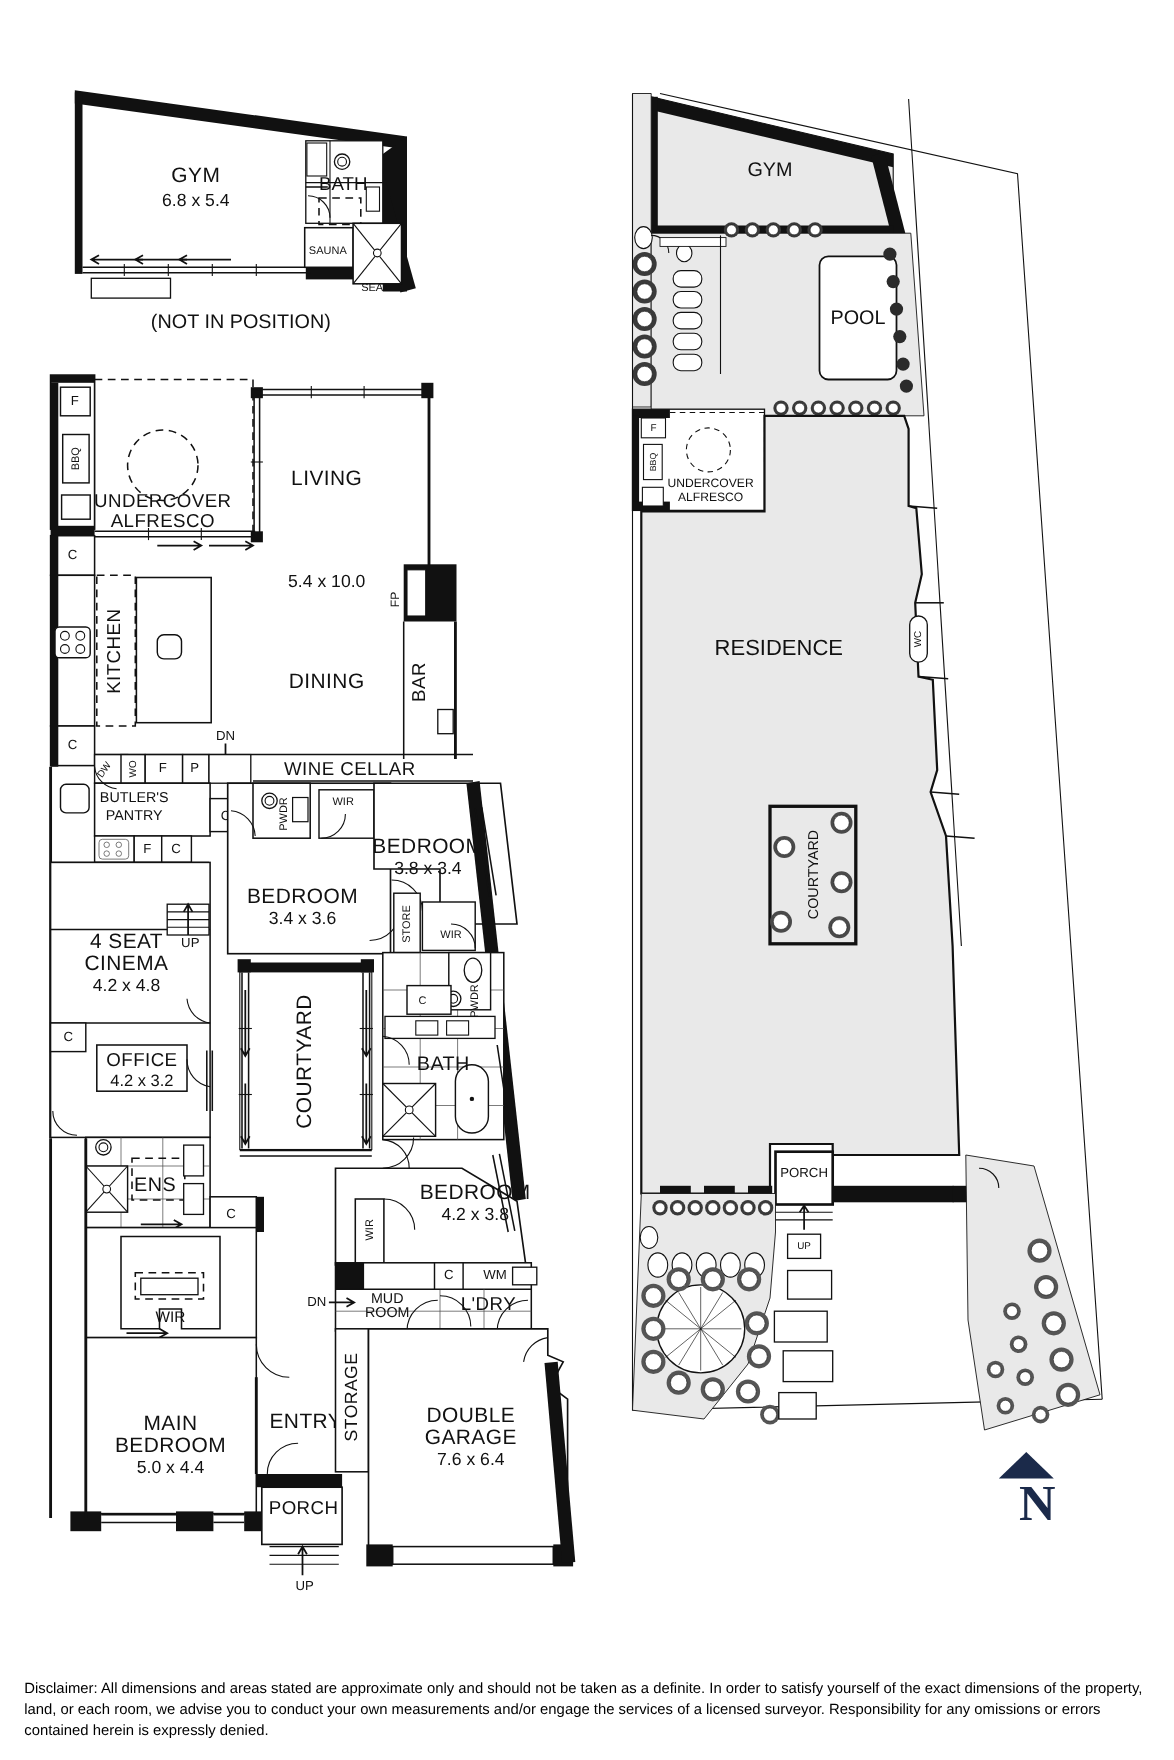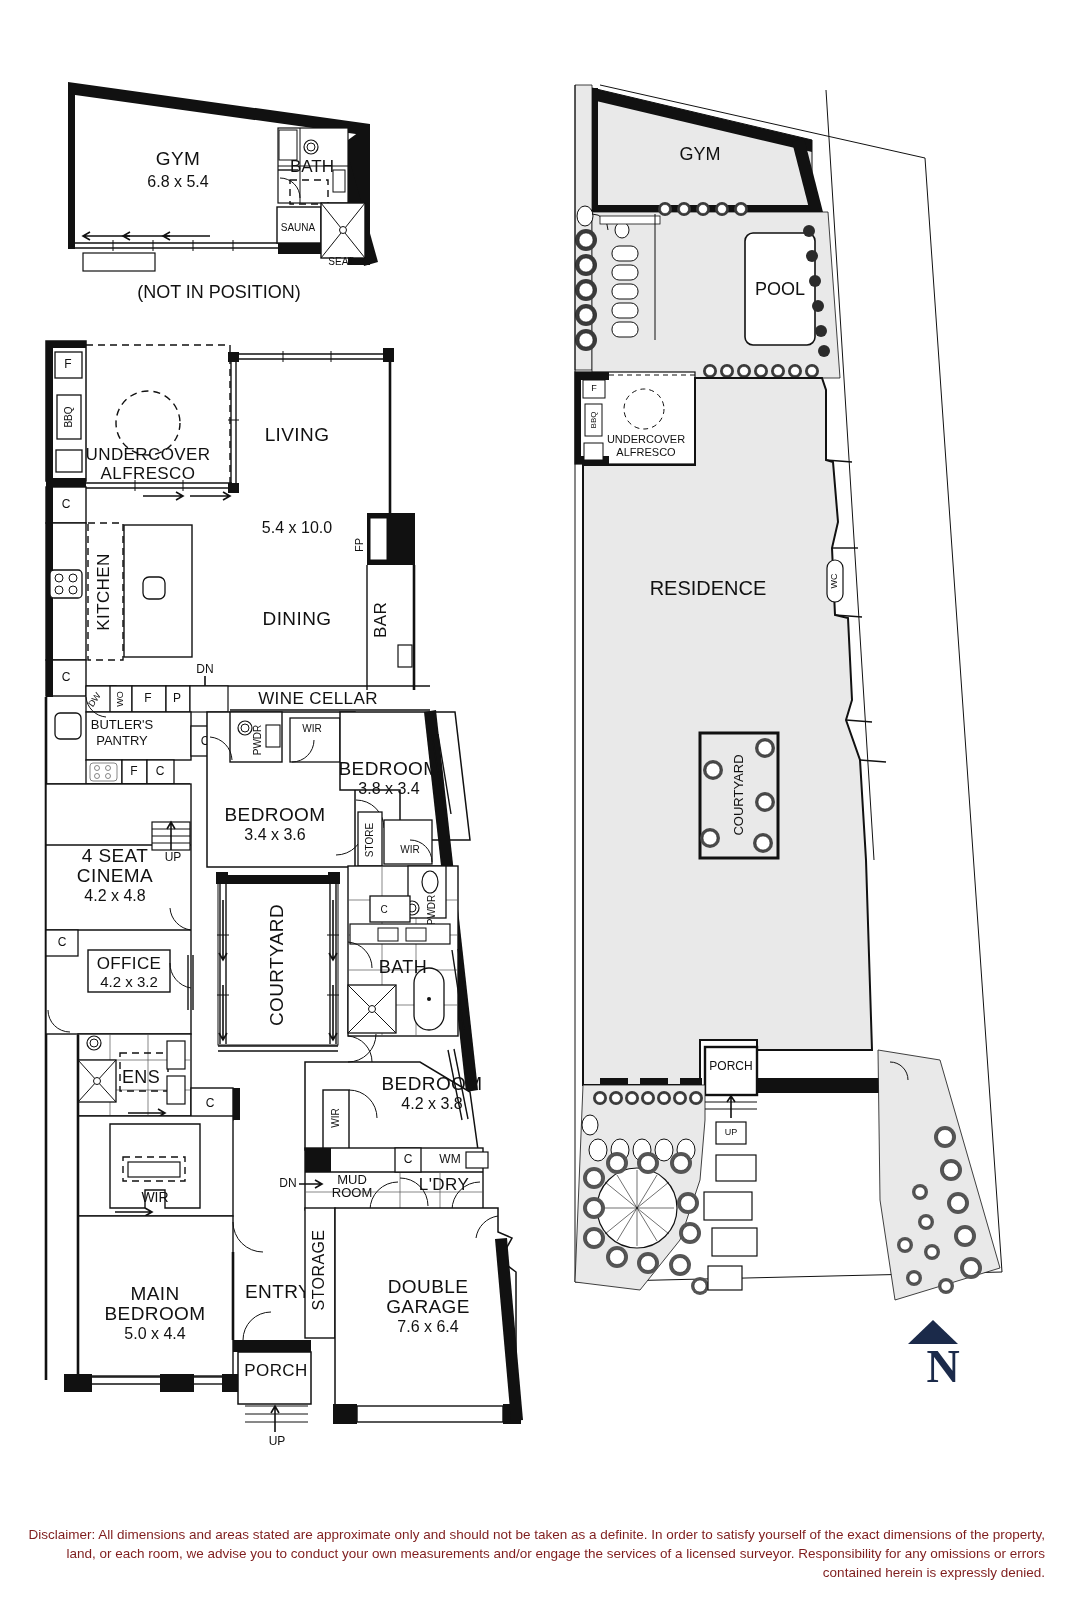--- a/index.html
+++ b/index.html
@@ -21,22 +21,22 @@
   .wall{fill:#111;}
   .thin{fill:none;stroke:#111;stroke-width:1.4;}
   .thinner{fill:none;stroke:#111;stroke-width:1;}
   .hair{fill:none;stroke:#555;stroke-width:.7;}
   .med{fill:none;stroke:#111;stroke-width:2.6;}
   .dash{fill:none;stroke:#111;stroke-width:1.4;stroke-dasharray:7 5;}
   .white{fill:#fff;}
   .grey{fill:#e9e9e9;}
   .arrow{fill:none;stroke:#111;stroke-width:1.6;}
   #disclaimer{
-    position:absolute;left:0;right:0;bottom:18px;text-align:right;
-    font-size:13.5px;line-height:1.42;color:#7f1d1d;padding:0 22px;box-sizing:border-box;
+    position:absolute;left:0;right:0;bottom:18px;text-align:left;
+    font-size:13.5px;line-height:1.42;color:#000000;padding:0 22px;box-sizing:border-box;
   }
   #northwrap{position:absolute;left:898px;top:1318px;width:90px;text-align:center;}
   #northwrap .ntext{font-size:46px;font-weight:bold;color:#1b2a4a;line-height:.9;font-family:"Liberation Serif",serif;}
 </style>
 </head>
 <body>
 
 <div id="stage">
 <svg width="1067" height="1470" viewBox="0 0 1067 1470" xmlns="http://www.w3.org/2000/svg">
 

